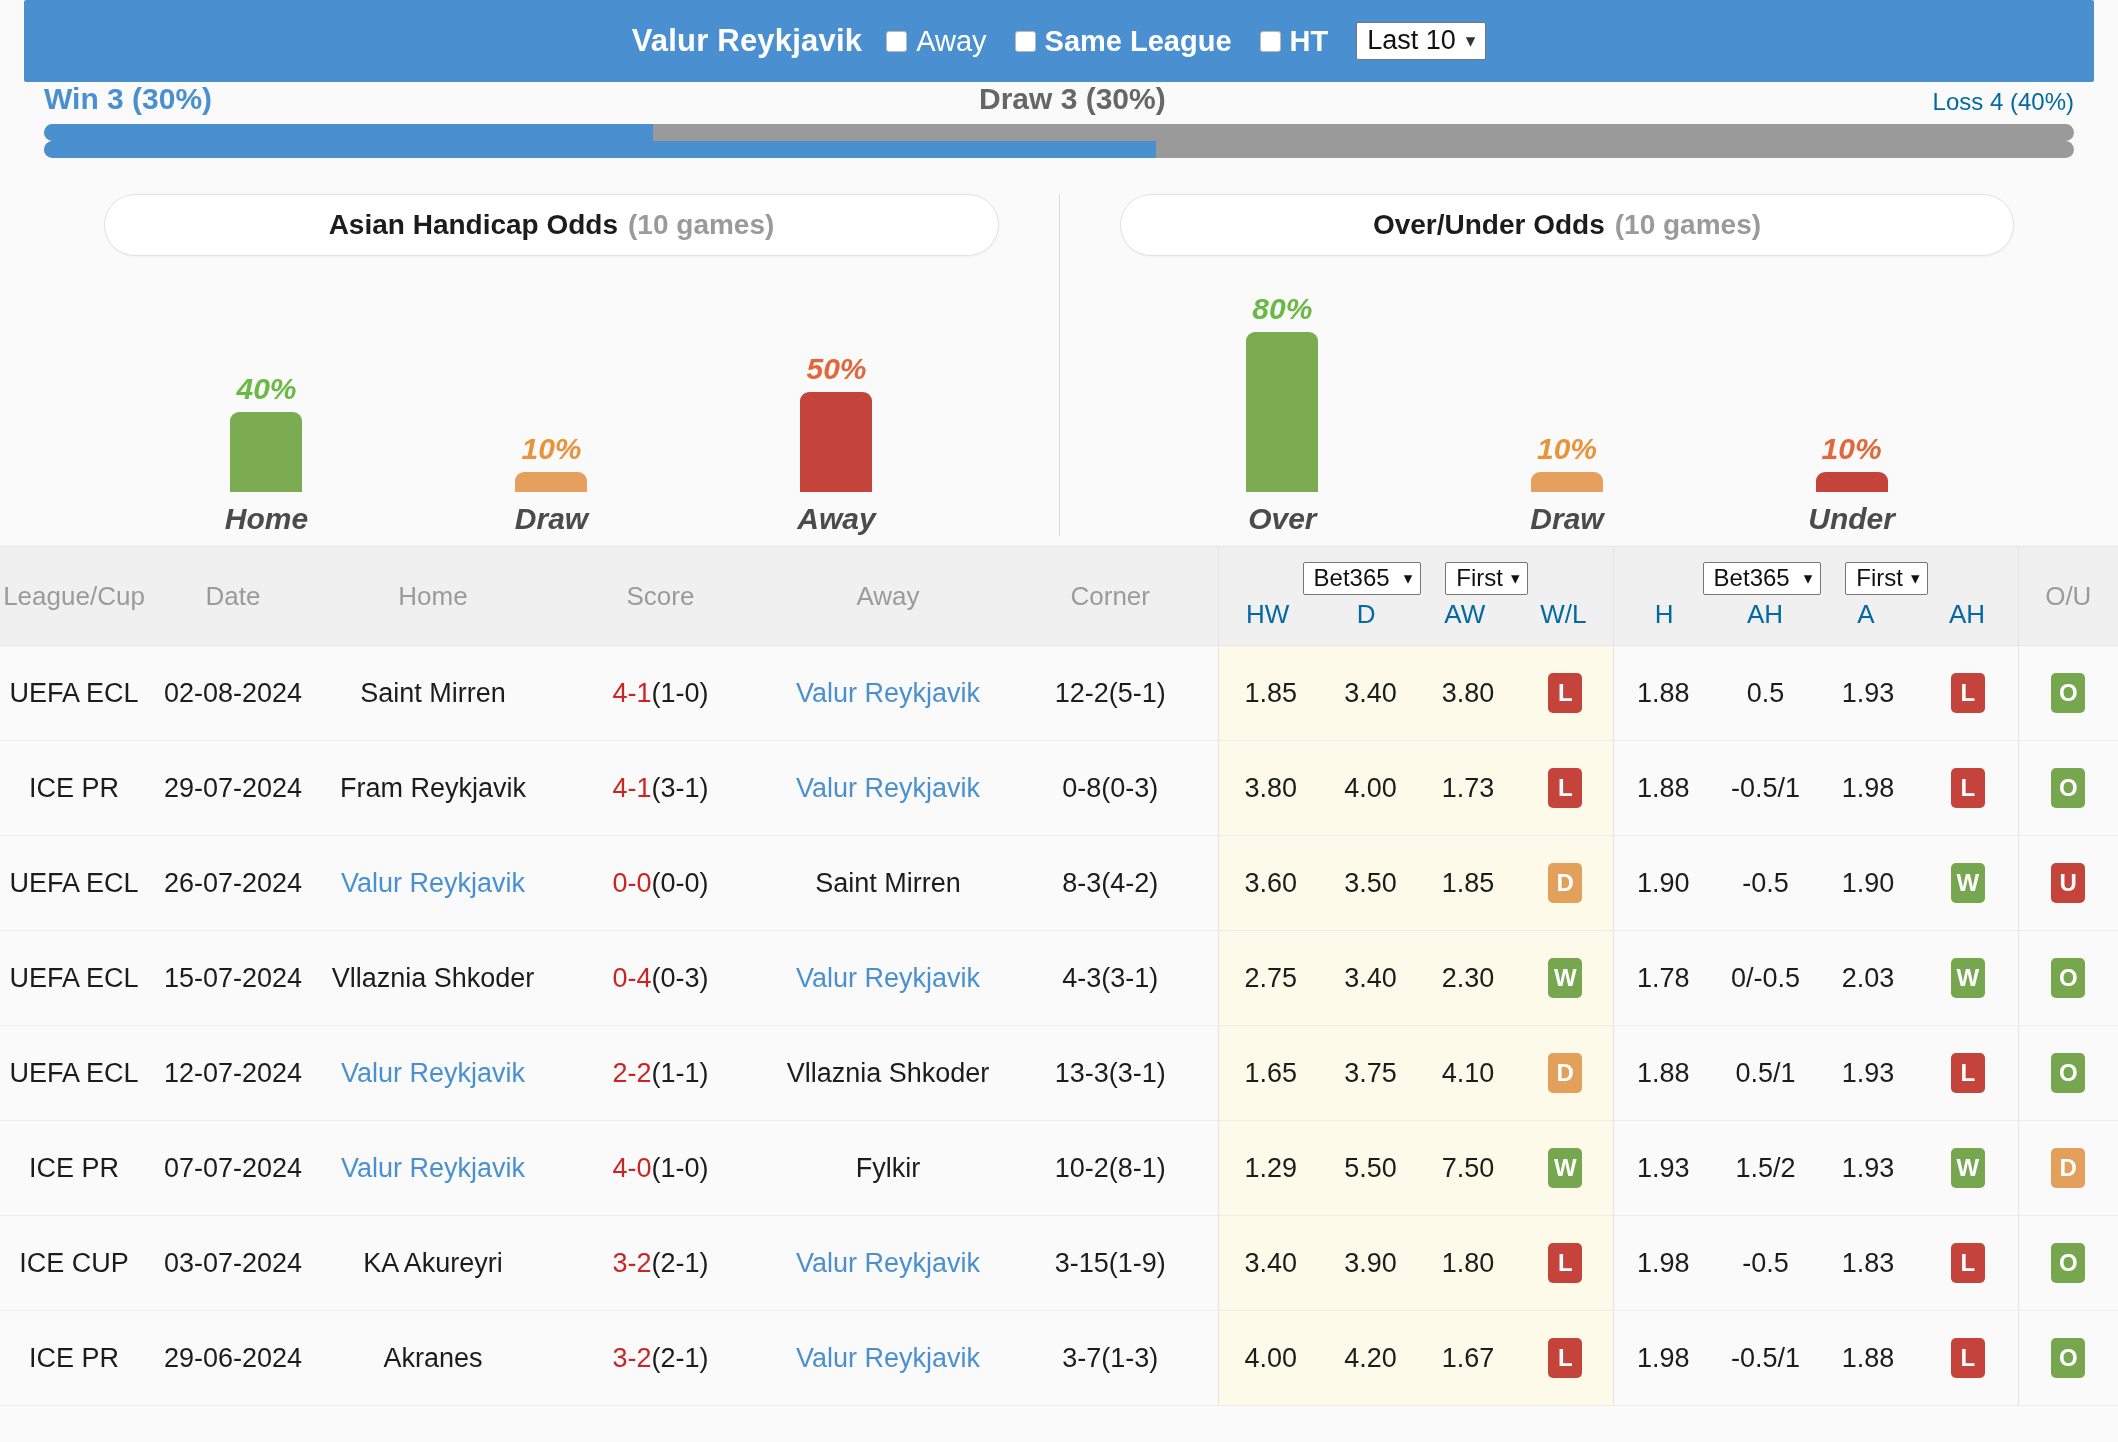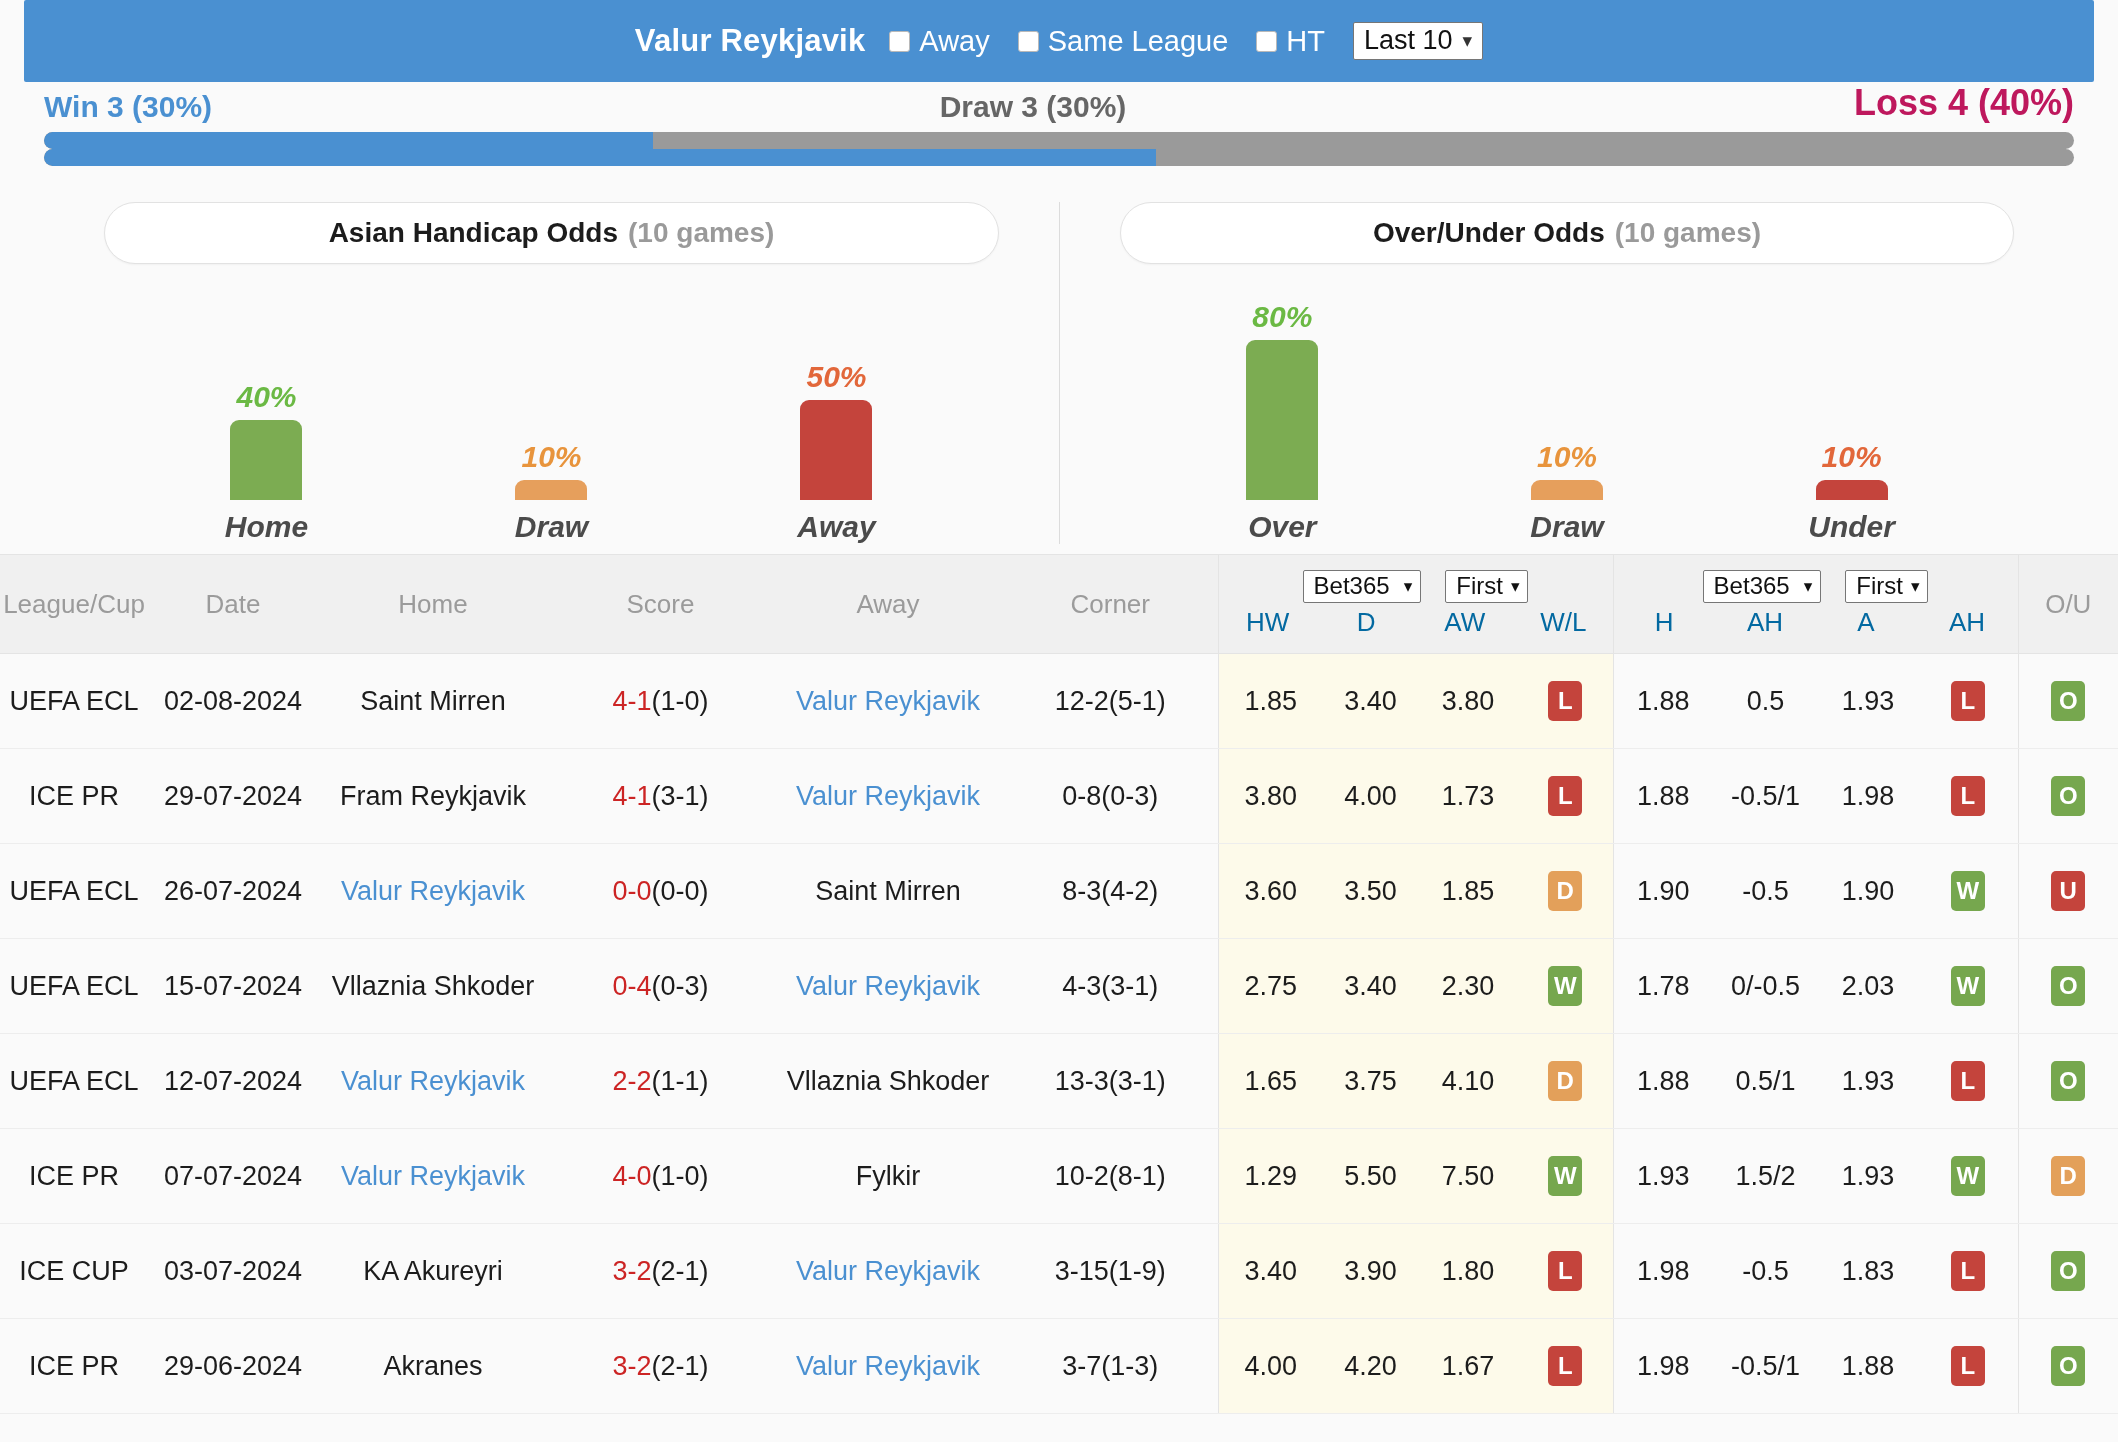--- a/index.html
+++ b/index.html
@@ -19,41 +19,41 @@
     display: flex;
     align-items: center;
     justify-content: center;
     gap: 16px;
     color: #fff;
     margin: 0 24px;
     border-radius: 2px;
   }
   .team-name { font-size: 31px; font-weight: bold; letter-spacing: .2px; margin-right: 8px; }
   .chk-group { display: flex; align-items: center; gap: 9px; font-size: 29px; }
-  .chk-group + .chk-group { margin-left: 12px; }
+  .chk-group + .chk-group { margin-left: 12px; font-weight: bold; }
   .cbox {
     width: 21px; height: 21px; background: #fff; border: 1px solid #b9b9b9;
     border-radius: 3px; display: inline-block;
   }
   .select-box {
     background: #fff; color: #111; border: 1px solid #767676; border-radius: 2px;
     font-size: 27px; padding: 4px 10px 5px 10px; display: flex; align-items: center;
     gap: 10px; margin-left: 12px; line-height: 1;
   }
   .select-box .caret { font-size: 19px; color:#333; }
 
   
   .statsblock { padding: 0 44px; }
   .barrow-labels {
     display: flex; justify-content: space-between; align-items: flex-end;
     padding-bottom: 8px;
   }
   .lbl-win  { color: #4a90d1; font-size: 30px; font-weight: bold; }
   .lbl-mid  { color: #666;   font-size: 30px; font-weight: bold; }
-  .lbl-loss { color: #be185d;   font-size: 36px; font-weight: bold; }
+  .lbl-loss { color: #0369a1;   font-size: 24px; font-weight: normal; }
   .lbl-mid-dark { color:#1c1c1c; font-size: 30px; font-weight: bold; }
   .track {
     height: 17px; background: #9a9a9a; border-radius: 9px; overflow: hidden; display:flex;
   }
   .track .fill { background: #4a90d1; height: 100%; border-radius: 9px 0 0 9px; }
 
   
   .panels { display: flex; padding: 36px 44px 0 44px; gap: 0; }
   .panel { width: 50%; position: relative; padding: 0 60px; }
   .panel.right { border-left: 1px solid #dcdcdc; }

